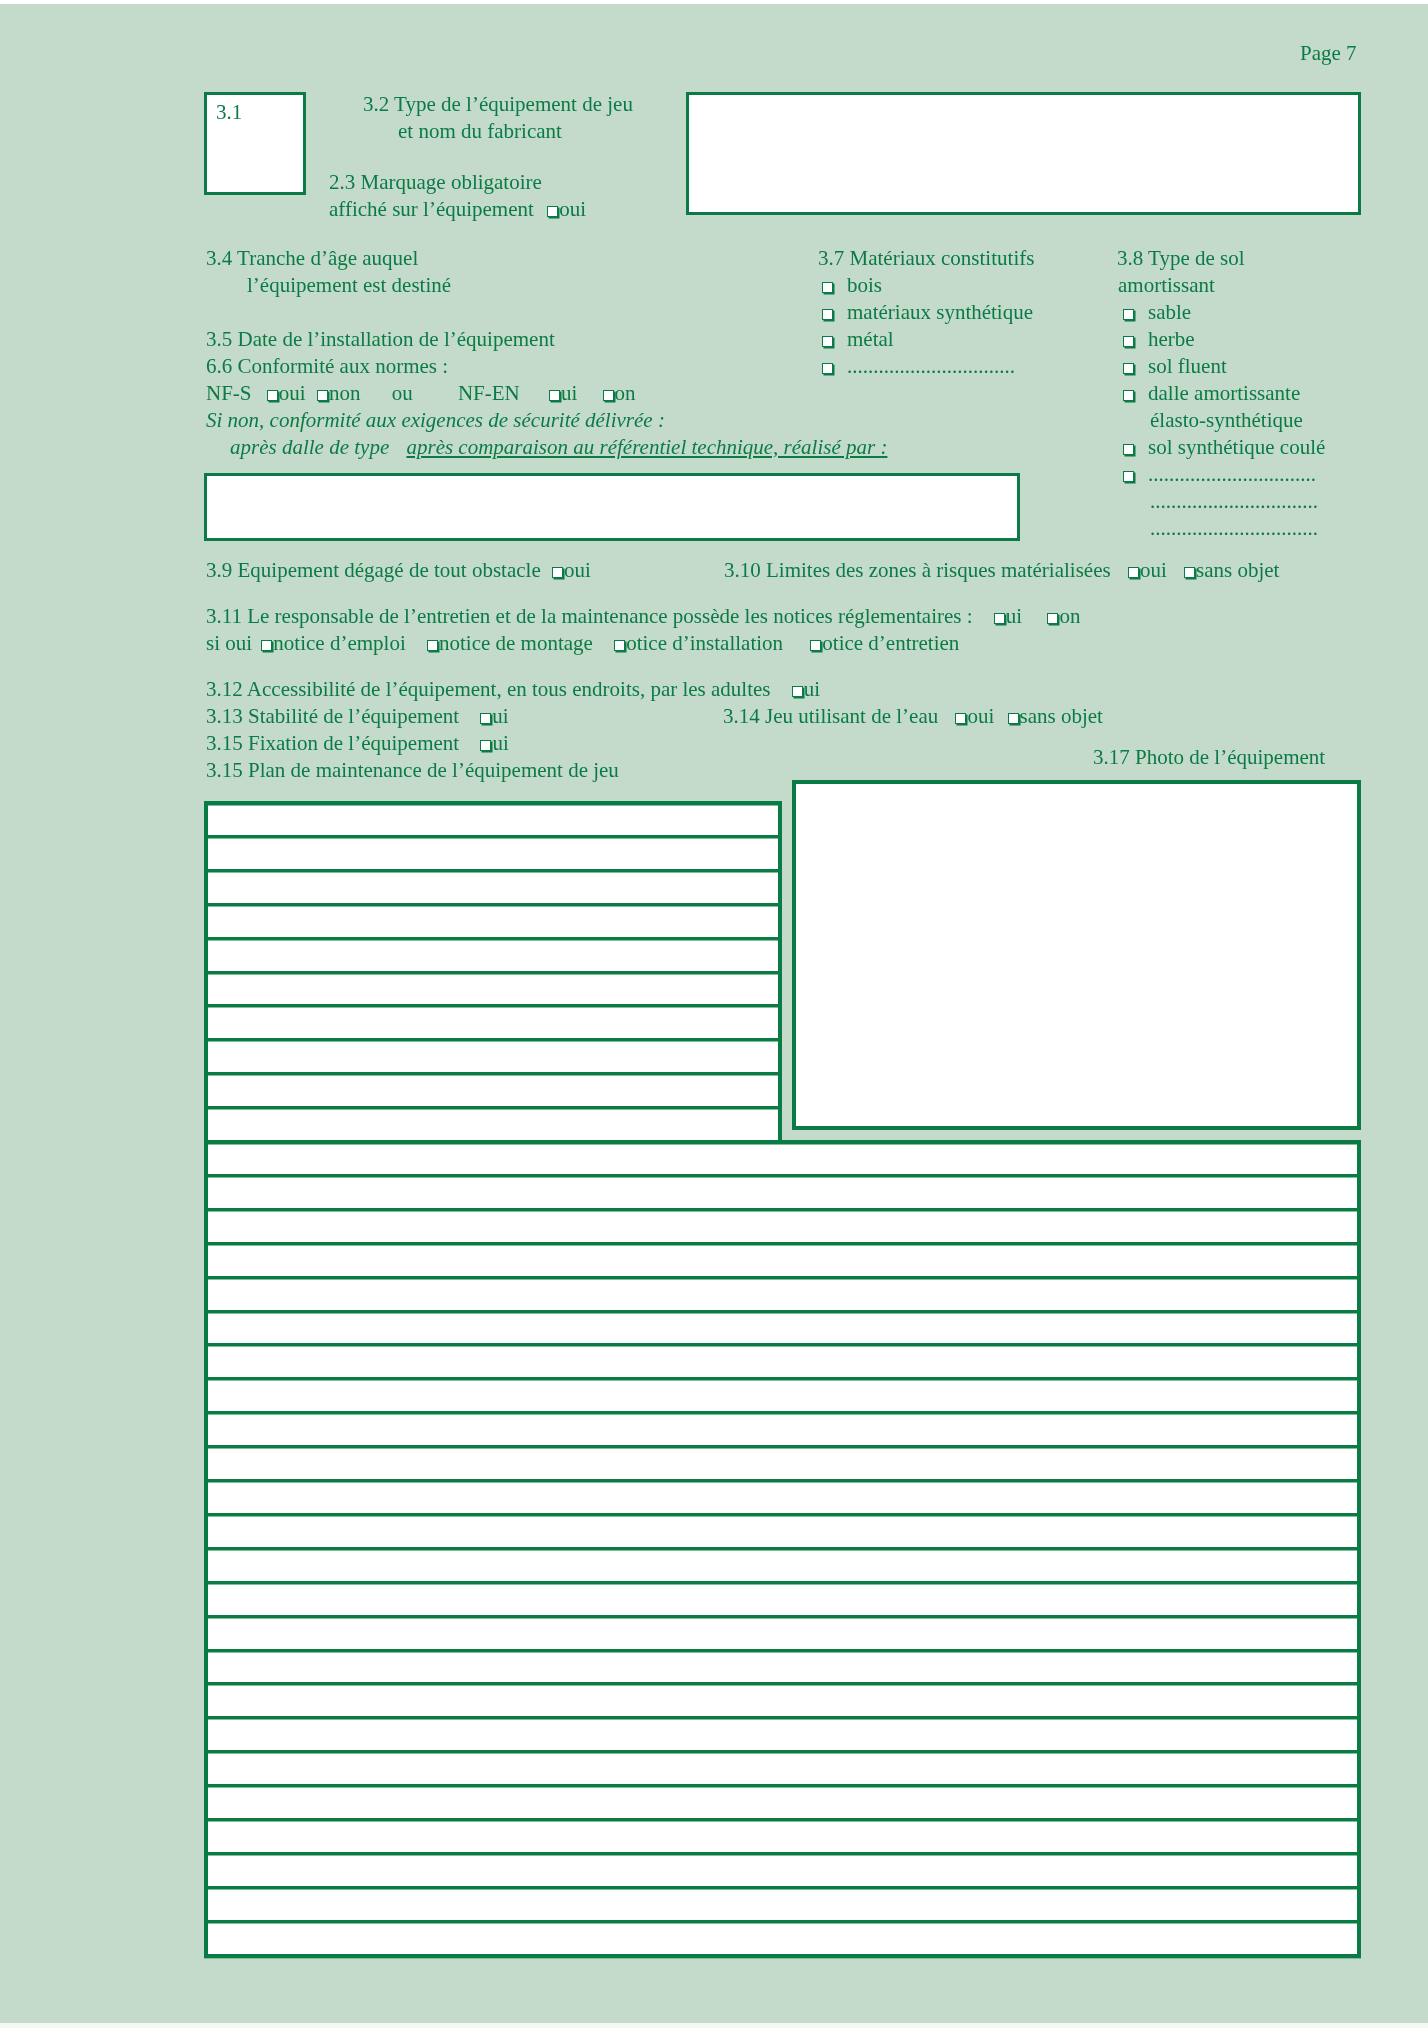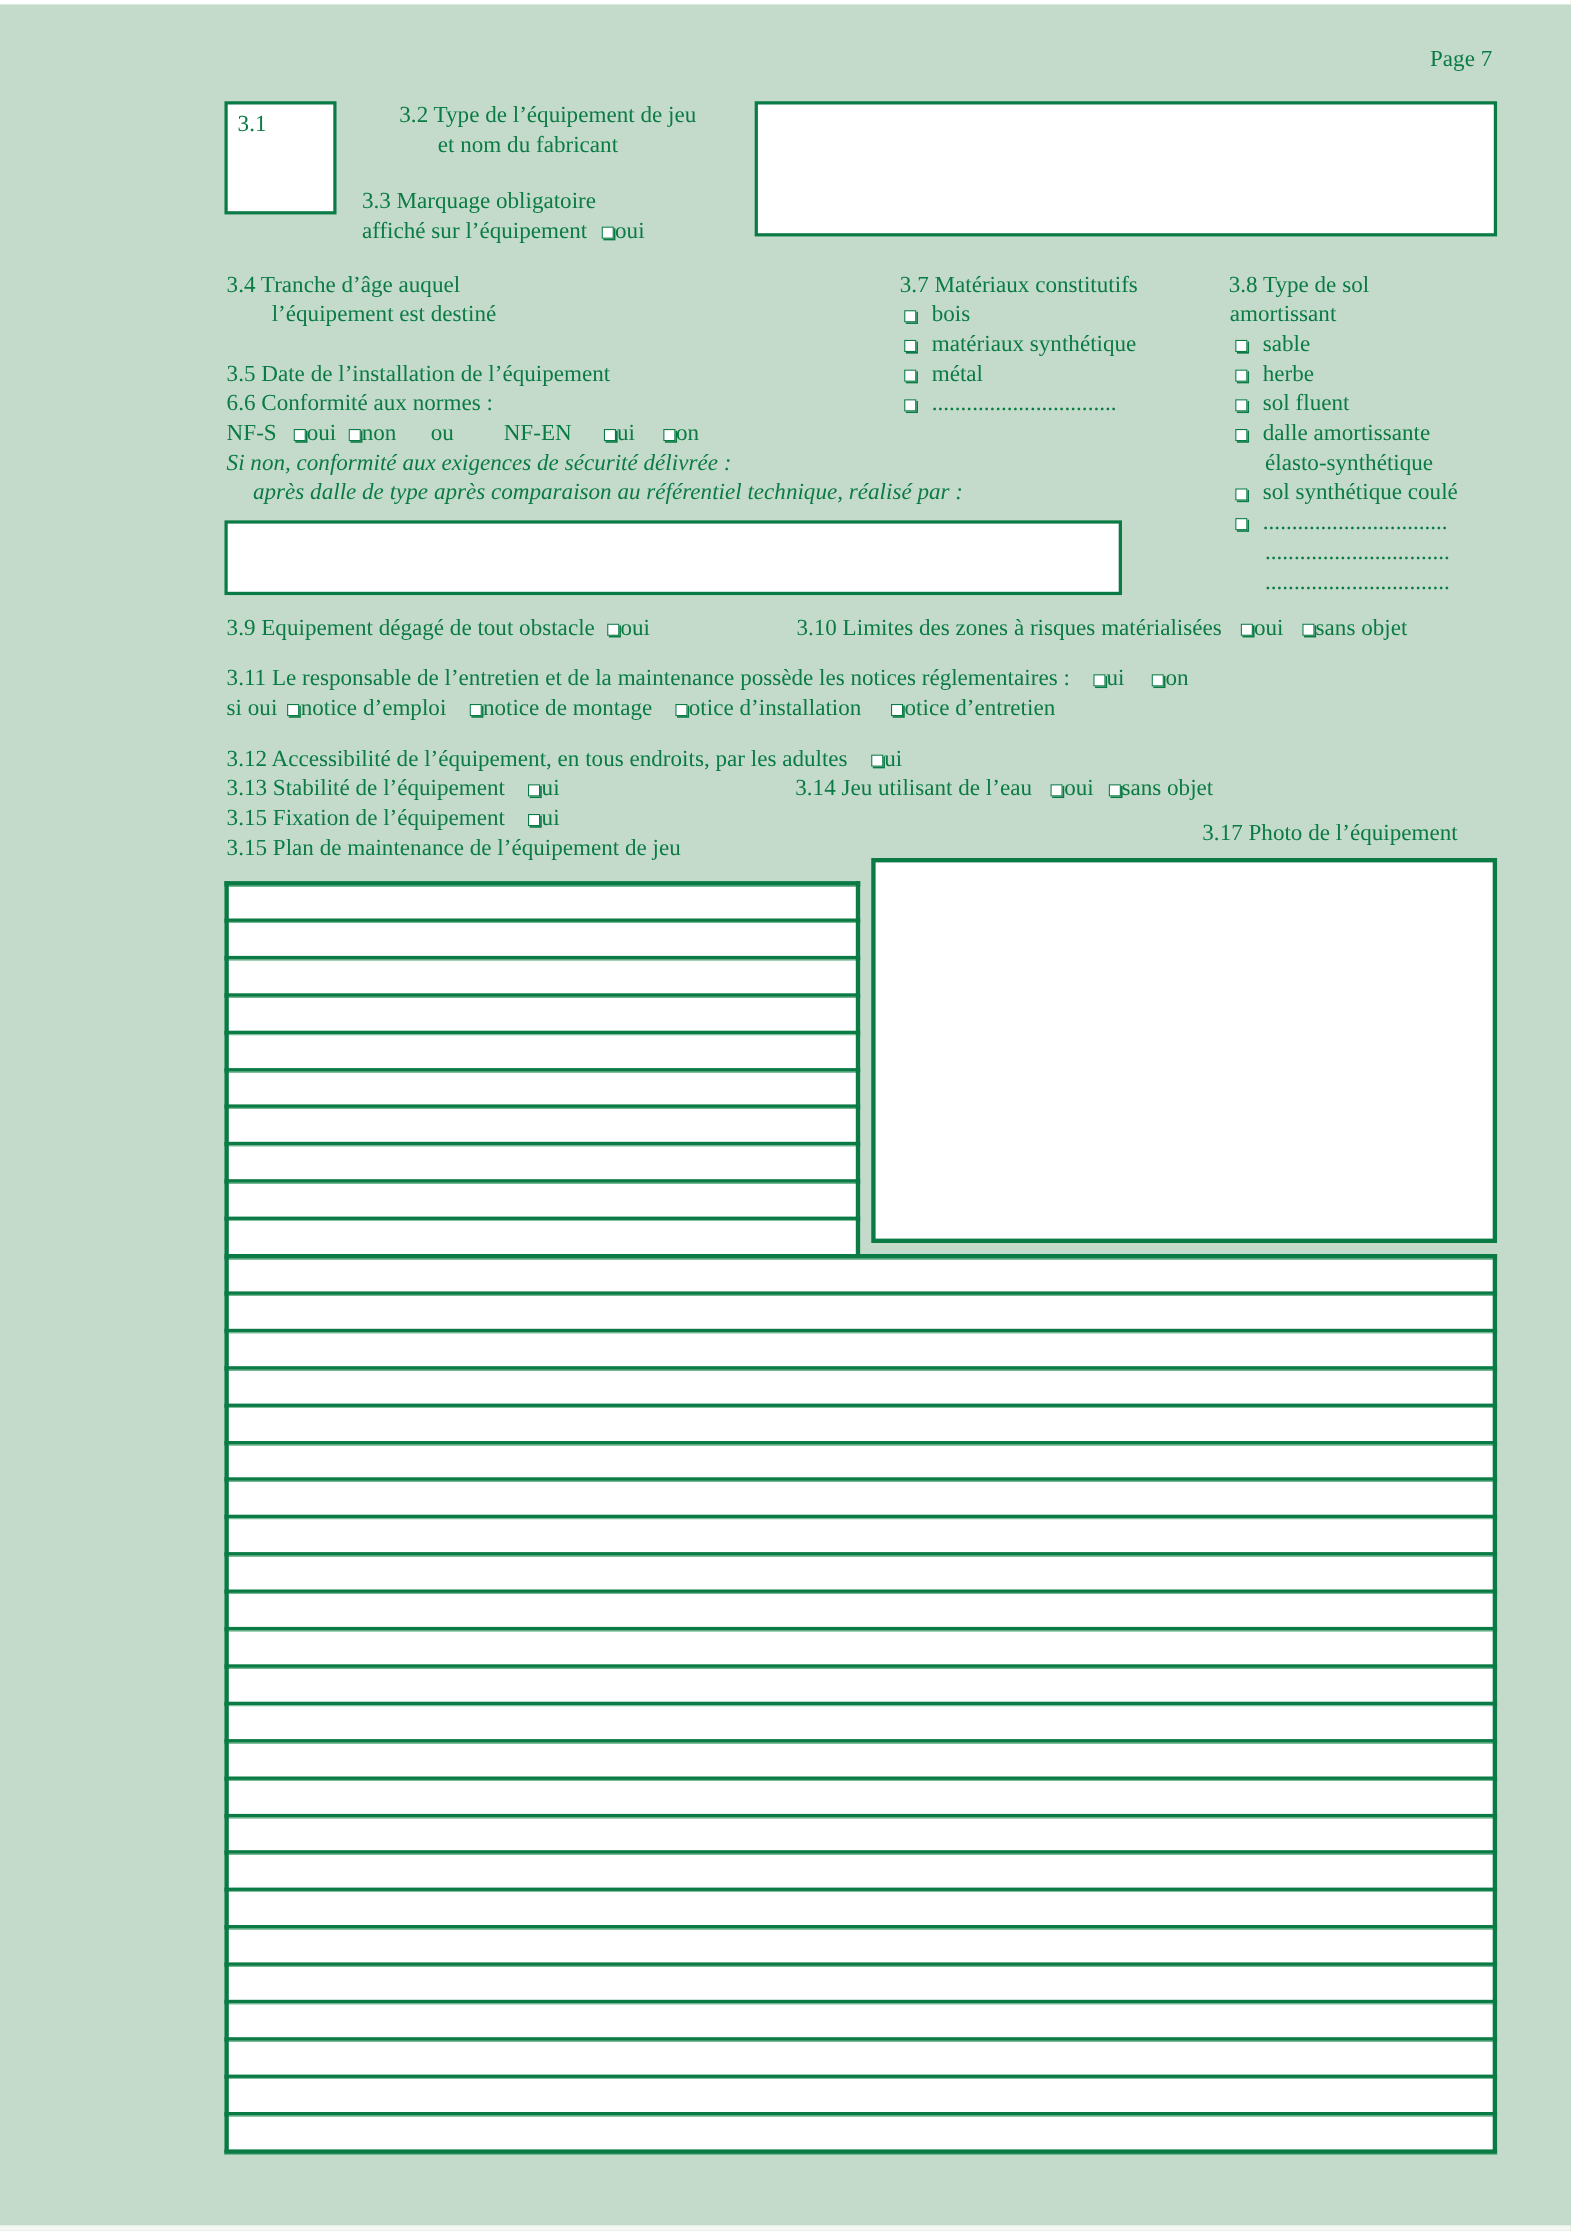--- a/index.html
+++ b/index.html
@@ -33,21 +33,21 @@
 <div class="t" style="left:1300px; top:40px;">Page 7</div>
 
 <div class="box" style="left:204px; top:92px; width:102px; height:103px;">
   <span class="t" style="left:9px; top:4px;">3.1</span>
 </div>
 
 <div class="t" style="left:363px; top:91px;">3.2 Type de l’équipement de jeu</div>
 <div class="t" style="left:398px; top:118px;">et nom du fabricant</div>
 <div class="box" style="left:686px; top:92px; width:675px; height:123px;"></div>
 
-<div class="t" style="left:329px; top:169px;">3.3  Marquage obligatoire</div>
+<div class="t" style="left:329px; top:169px;">2.3  Marquage obligatoire</div>
 <div class="t" style="left:329px; top:196px;">
   <span>affiché sur l’équipement</span>
   <span class="cb" style="margin-left:8px;"></span><span>oui</span>
 </div>
 
 <div class="t" style="left:206px; top:245px;">3.4  Tranche d’âge auquel</div>
 <div class="t" style="left:247px; top:272px;">l’équipement est destiné</div>
 
 <div class="t" style="left:206px; top:326px;">3.5  Date de l’installation de l’équipement</div>
 
@@ -57,21 +57,21 @@
   <span class="cb" style="margin-left:10px;"></span><span>oui</span>
   <span class="cb" style="margin-left:6px;"></span><span>non</span>
   <span style="margin-left:26px;">ou</span>
   <span style="margin-left:40px;">NF-EN</span>
   <span class="cb" style="margin-left:24px;"></span><span>ui</span>
   <span class="cb" style="margin-left:20px;"></span><span>on</span>
 </div>
 <div class="t it" style="left:206px; top:407px;">Si non, conformité aux exigences de sécurité délivrée :</div>
 <div class="t it" style="left:230px; top:434px;">
   <span>après dalle de type</span>
-  <span style="margin-left:0;">après comparaison au référentiel technique, réalisé par :</span>
+  <span style="margin-left:12px;text-decoration:underline;">après comparaison au référentiel technique, réalisé par :</span>
 </div>
 <div class="box" style="left:204px; top:473px; width:816px; height:68px;"></div>
 
 <div class="t" style="left:818px; top:245px;">3.7 Matériaux constitutifs</div>
 <div class="t" style="left:822px; top:272px;"><span class="cb cbl"></span><span>bois</span></div>
 <div class="t" style="left:822px; top:299px;"><span class="cb cbl"></span><span>matériaux synthétique</span></div>
 <div class="t" style="left:822px; top:326px;"><span class="cb cbl"></span><span>métal</span></div>
 <div class="t" style="left:822px; top:353px;"><span class="cb cbl"></span><span>................................</span></div>
 
 <div class="t" style="left:1117px; top:245px;">3.8 Type de sol</div>

